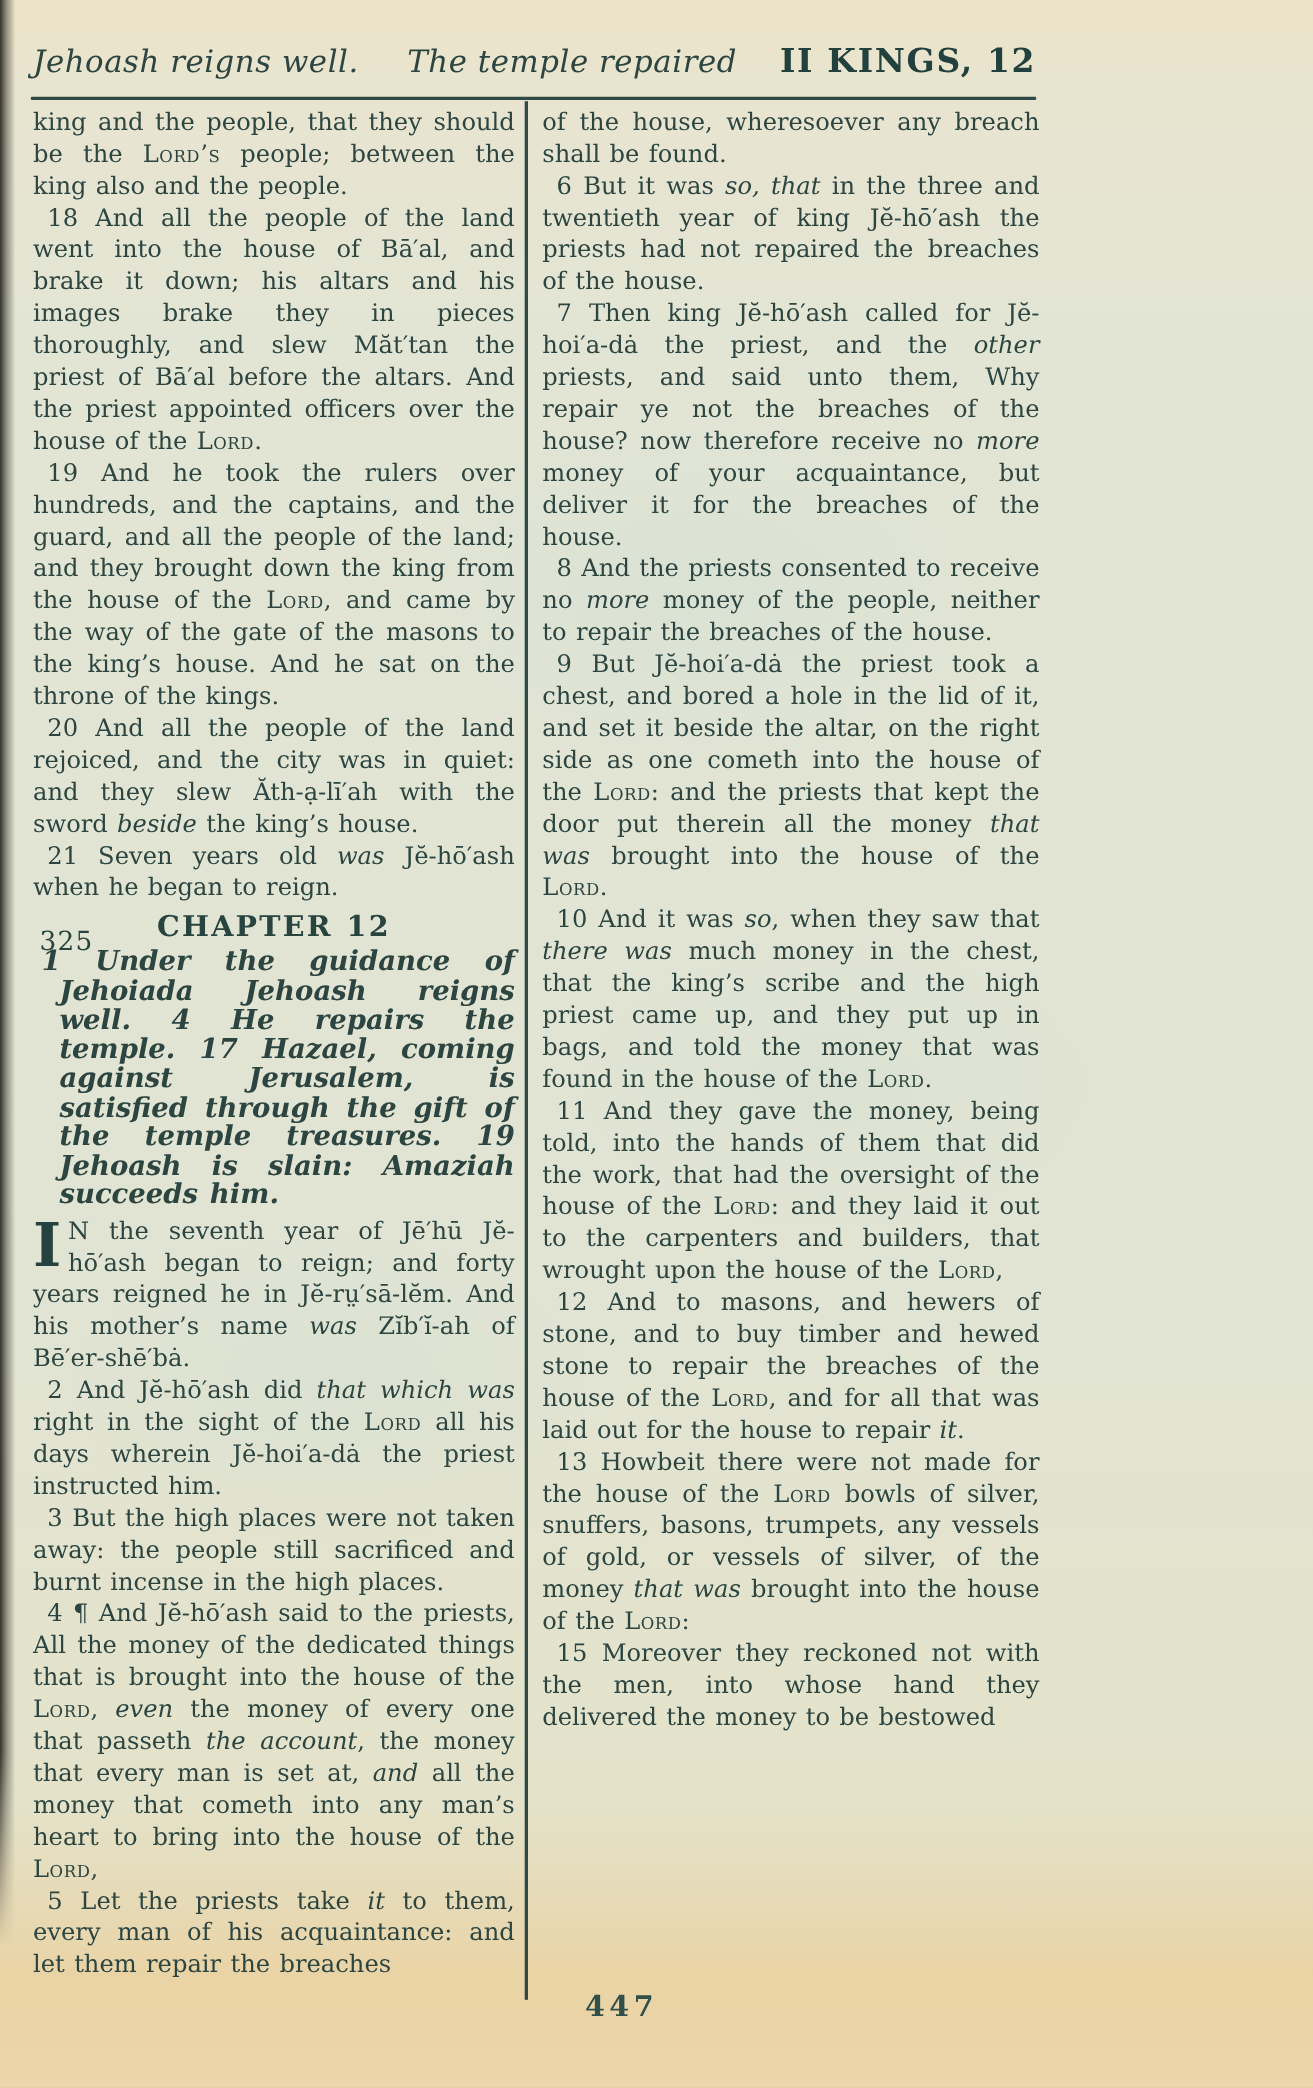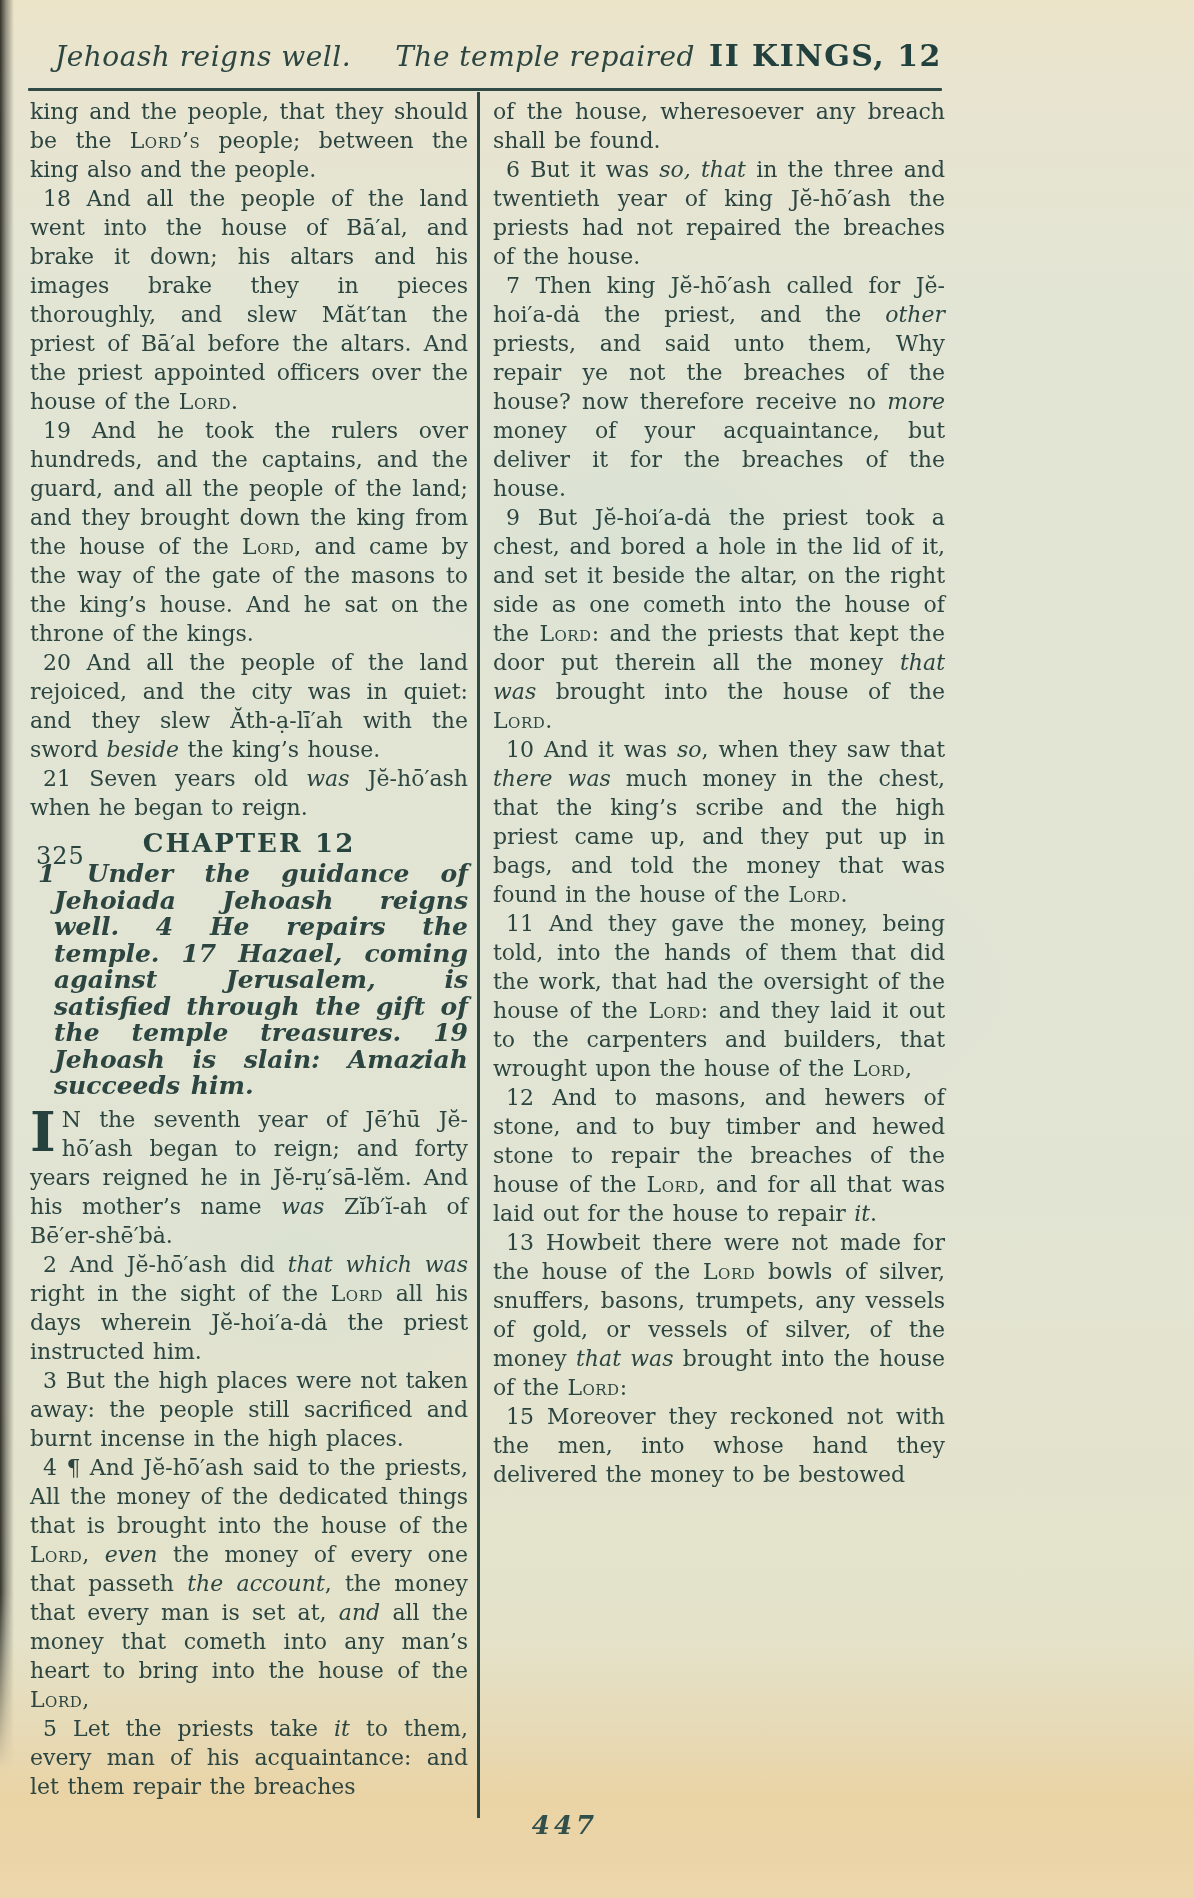--- a/index.html
+++ b/index.html
@@ -27,21 +27,21 @@
     position: absolute; left: 0; top: 0; width: 14px; height: 1770px;
     background: linear-gradient(90deg, rgba(28,28,23,0.88) 0%, rgba(40,40,33,0.45) 42%, rgba(40,40,33,0) 100%);
     -webkit-mask-image: linear-gradient(180deg, #000 90%, transparent 100%);
     mask-image: linear-gradient(180deg, #000 90%, transparent 100%);
   }
   .running-head {
     position: absolute; top: 38px; left: 30px; width: 912px;
     display: flex; align-items: baseline;
     font-size: 28px;
   }
-  .rh-italic { font-style: italic; letter-spacing: 0.5px; margin-left: 25px; }
+  .rh-italic { font-style: italic; letter-spacing: 0.5px; }
   .rh-center { margin-left: 44px; }
   .rh-right {
     margin-left: auto; font-style: normal; font-weight: bold;
     font-size: 30px; letter-spacing: 1.5px; color: #21403e;
   }
   .header-rule {
     position: absolute; top: 88px; left: 28px; width: 914px; height: 3px;
     background: #304b46; border-radius: 1px;
   }
   .column-divider {
@@ -76,21 +76,21 @@
   }
   .dropcap {
     float: left; font-weight: bold;
     font-size: 55px; line-height: 47px;
     margin: 3px 6px 0 0; color: #25423e;
   }
   .para.dropcap-para { text-indent: 0; }
   .page-number {
     position: absolute; left: 455px; top: 1810px; width: 220px;
     text-align: center; font-size: 26px; font-weight: bold;
-    letter-spacing: 4px; color: #32504b; font-style: italic;
+    letter-spacing: 4px; color: #32504b;
   }
 </style>
 </head>
 <body>
 
 <div class="page">
   <div class="left-edge"></div>
 
   <div class="running-head">
     <span class="rh-italic">Jehoash reigns well.</span>
@@ -112,20 +112,21 @@
       <p class="para dropcap-para"><span class="dropcap">I</span><span>N the seventh year of Jē′hū Jĕ-hō′ash began to reign; and forty years reigned he in Jĕ-rṳ′sā-lĕm. And his mother’s name </span><span class="i">was</span><span> Zĭb′ĭ-ah of Bē′er-shē′bȧ.</span></p>
       <p class="para"><span>2 And Jĕ-hō′ash did </span><span class="i">that which was</span><span> right in the sight of the </span><span class="sc">Lord</span><span> all his days wherein Jĕ-hoi′a-dȧ the priest instructed him.</span></p>
       <p class="para"><span>3 But the high places were not taken away: the people still sacrificed and burnt incense in the high places.</span></p>
       <p class="para"><span>4 ¶ And Jĕ-hō′ash said to the priests, All the money of the dedicated things that is brought into the house of the </span><span class="sc">Lord</span><span>, </span><span class="i">even</span><span> the money of every one that passeth </span><span class="i">the account</span><span>, the money that every man is set at, </span><span class="i">and</span><span> all the money that cometh into any man’s heart to bring into the house of the </span><span class="sc">Lord</span><span>,</span></p>
       <p class="para"><span>5 Let the priests take </span><span class="i">it</span><span> to them, every man of his acquaintance: and let them repair the breaches</span></p>
     </div>
   <div class="col col-right">
       <p class="para cont"><span>of the house, wheresoever any breach shall be found.</span></p>
       <p class="para"><span>6 But it was </span><span class="i">so, that</span><span> in the three and twentieth year of king Jĕ-hō′ash the priests had not repaired the breaches of the house.</span></p>
       <p class="para"><span>7 Then king Jĕ-hō′ash called for Jĕ-hoi′a-dȧ the priest, and the </span><span class="i">other</span><span> priests, and said unto them, Why repair ye not the breaches of the house? now therefore receive no </span><span class="i">more</span><span> money of your acquaintance, but deliver it for the breaches of the house.</span></p>
+      <p class="para"><span>8 And the priests consented to receive no </span><span class="i">more</span><span> money of the people, neither to repair the breaches of the house.</span></p>
       <p class="para"><span>9 But Jĕ-hoi′a-dȧ the priest took a chest, and bored a hole in the lid of it, and set it beside the altar, on the right side as one cometh into the house of the </span><span class="sc">Lord</span><span>: and the priests that kept the door put therein all the money </span><span class="i">that was</span><span> brought into the house of the </span><span class="sc">Lord</span><span>.</span></p>
       <p class="para"><span>10 And it was </span><span class="i">so</span><span>, when they saw that </span><span class="i">there was</span><span> much money in the chest, that the king’s scribe and the high priest came up, and they put up in bags, and told the money that was found in the house of the </span><span class="sc">Lord</span><span>.</span></p>
       <p class="para"><span>11 And they gave the money, being told, into the hands of them that did the work, that had the oversight of the house of the </span><span class="sc">Lord</span><span>: and they laid it out to the carpenters and builders, that wrought upon the house of the </span><span class="sc">Lord</span><span>,</span></p>
       <p class="para"><span>12 And to masons, and hewers of stone, and to buy timber and hewed stone to repair the breaches of the house of the </span><span class="sc">Lord</span><span>, and for all that was laid out for the house to repair </span><span class="i">it</span><span>.</span></p>
       <p class="para"><span>13 Howbeit there were not made for the house of the </span><span class="sc">Lord</span><span> bowls of silver, snuffers, basons, trumpets, any vessels of gold, or vessels of silver, of the money </span><span class="i">that was</span><span> brought into the house of the </span><span class="sc">Lord</span><span>:</span></p>
       <p class="para"><span>15 Moreover they reckoned not with the men, into whose hand they delivered the money to be bestowed</span></p>
     </div>
 
   <div class="page-number">447</div>
 </div>

